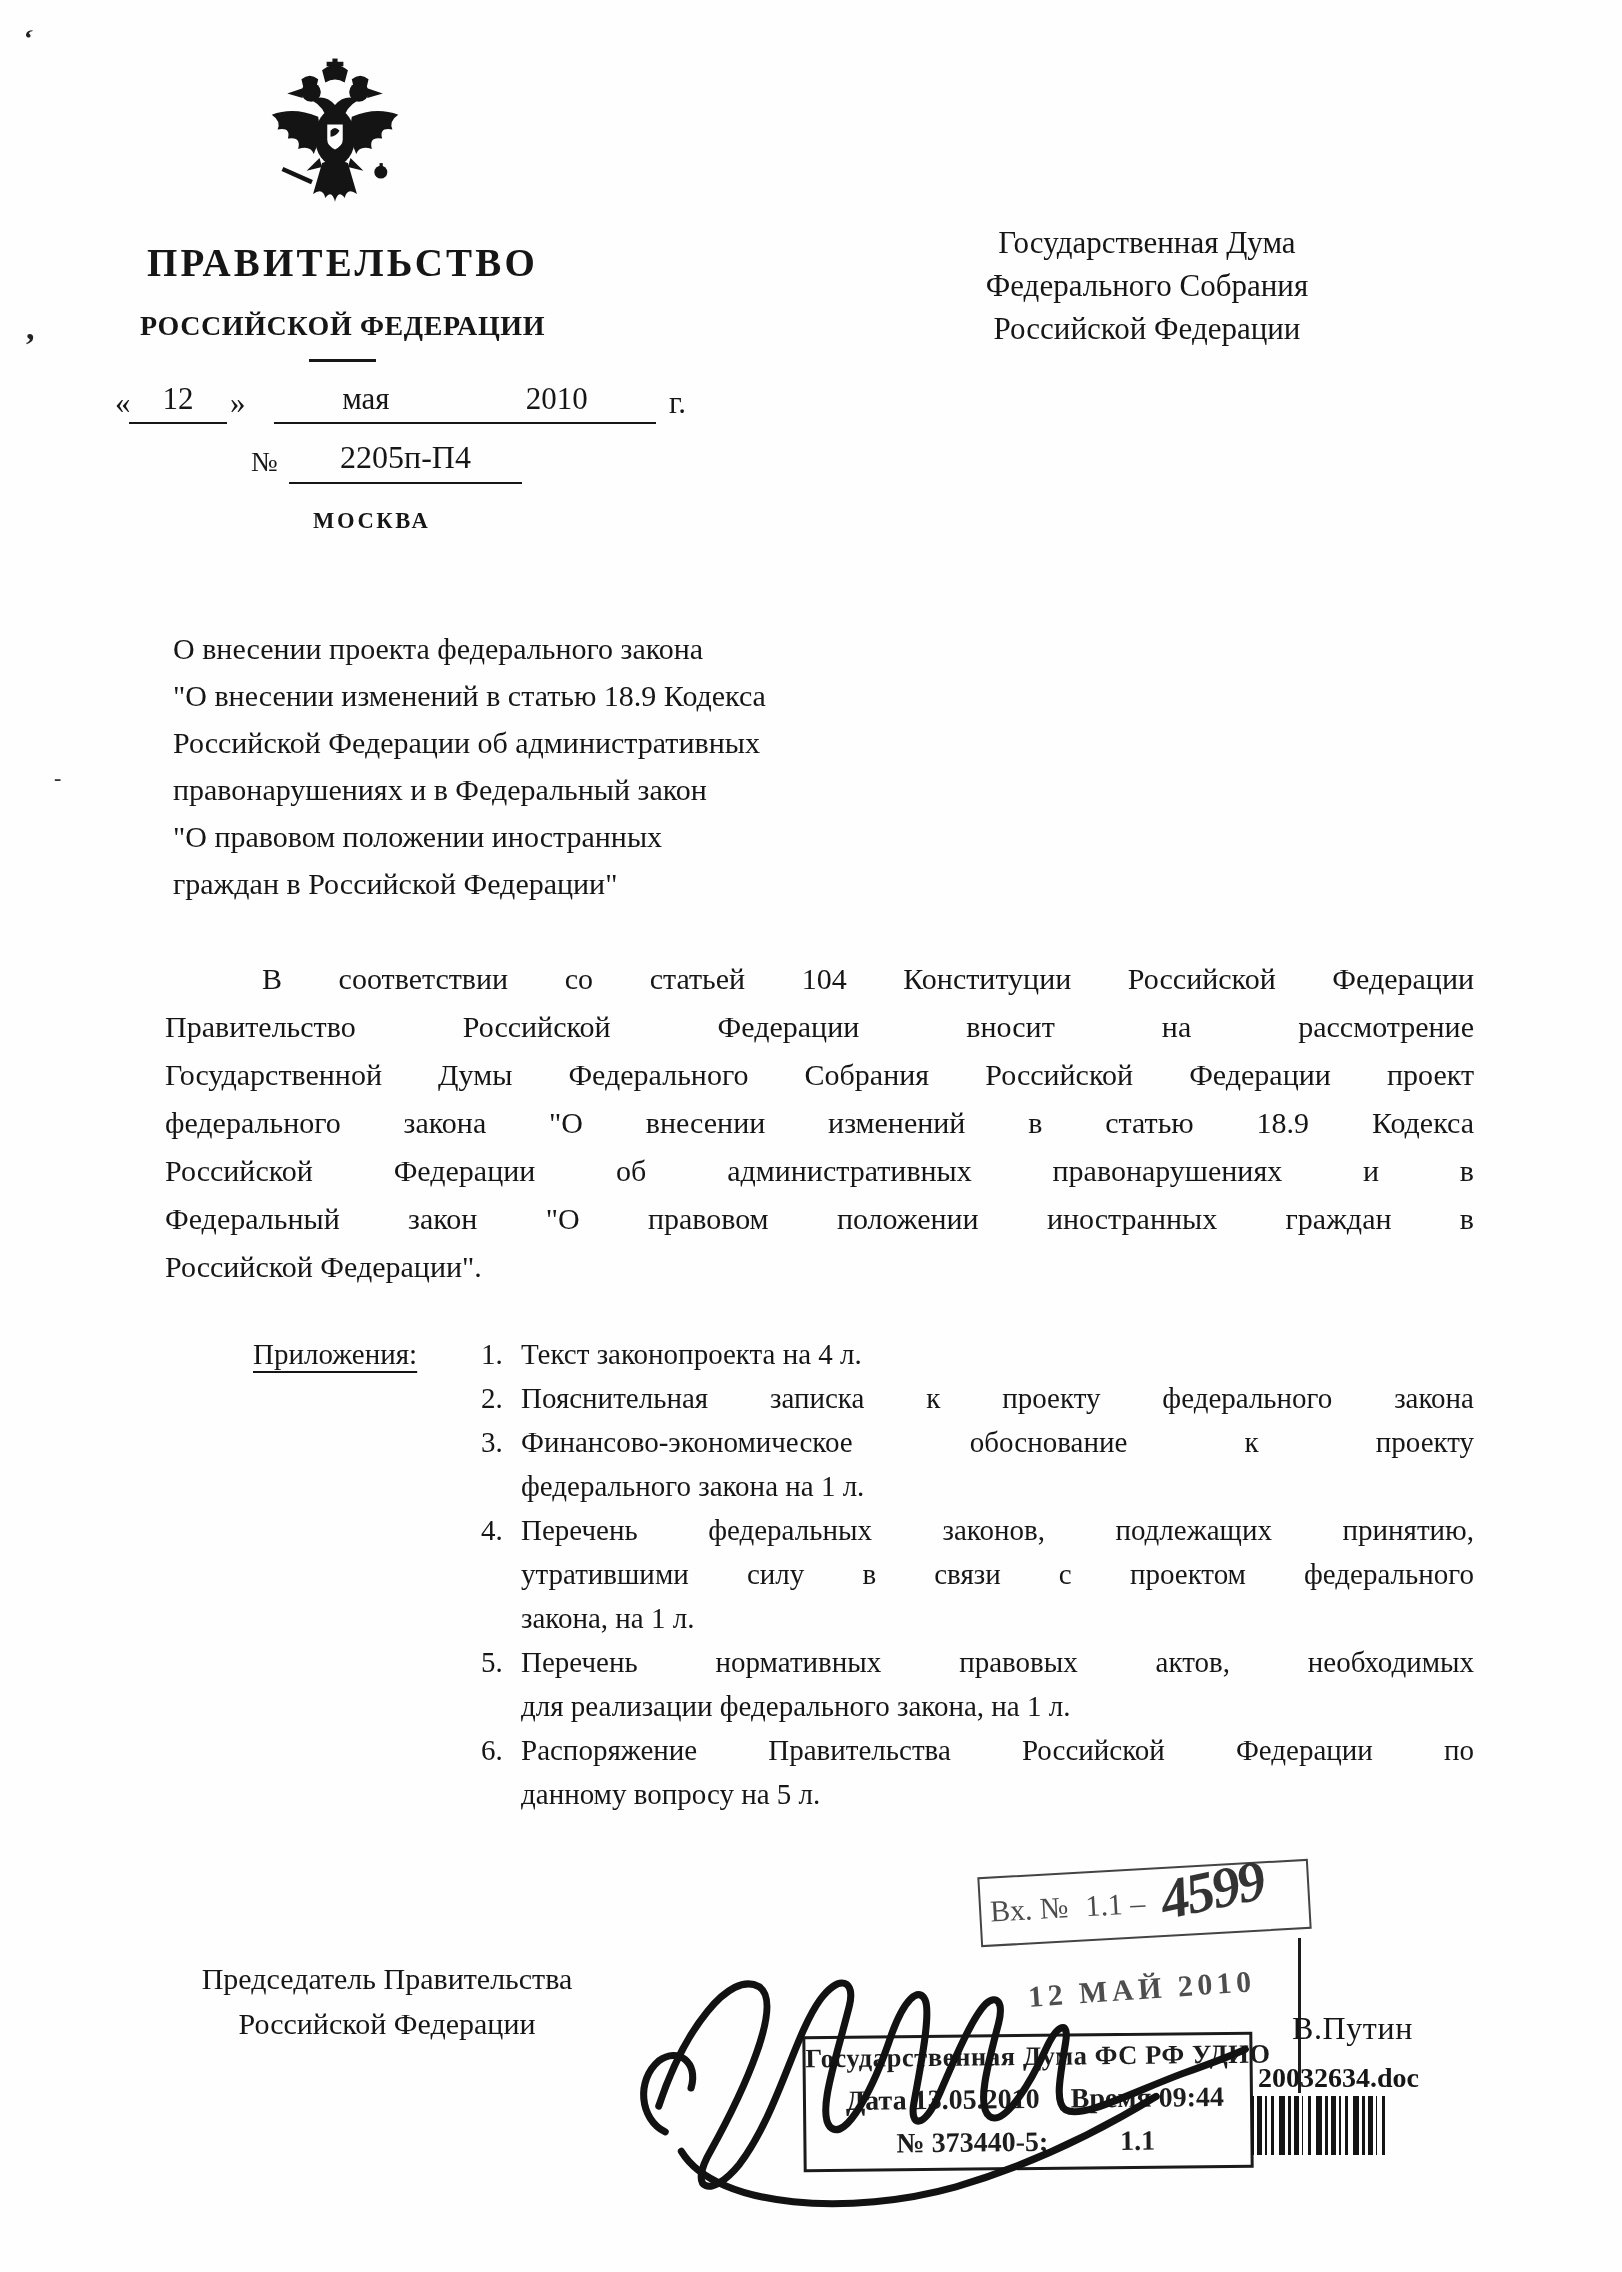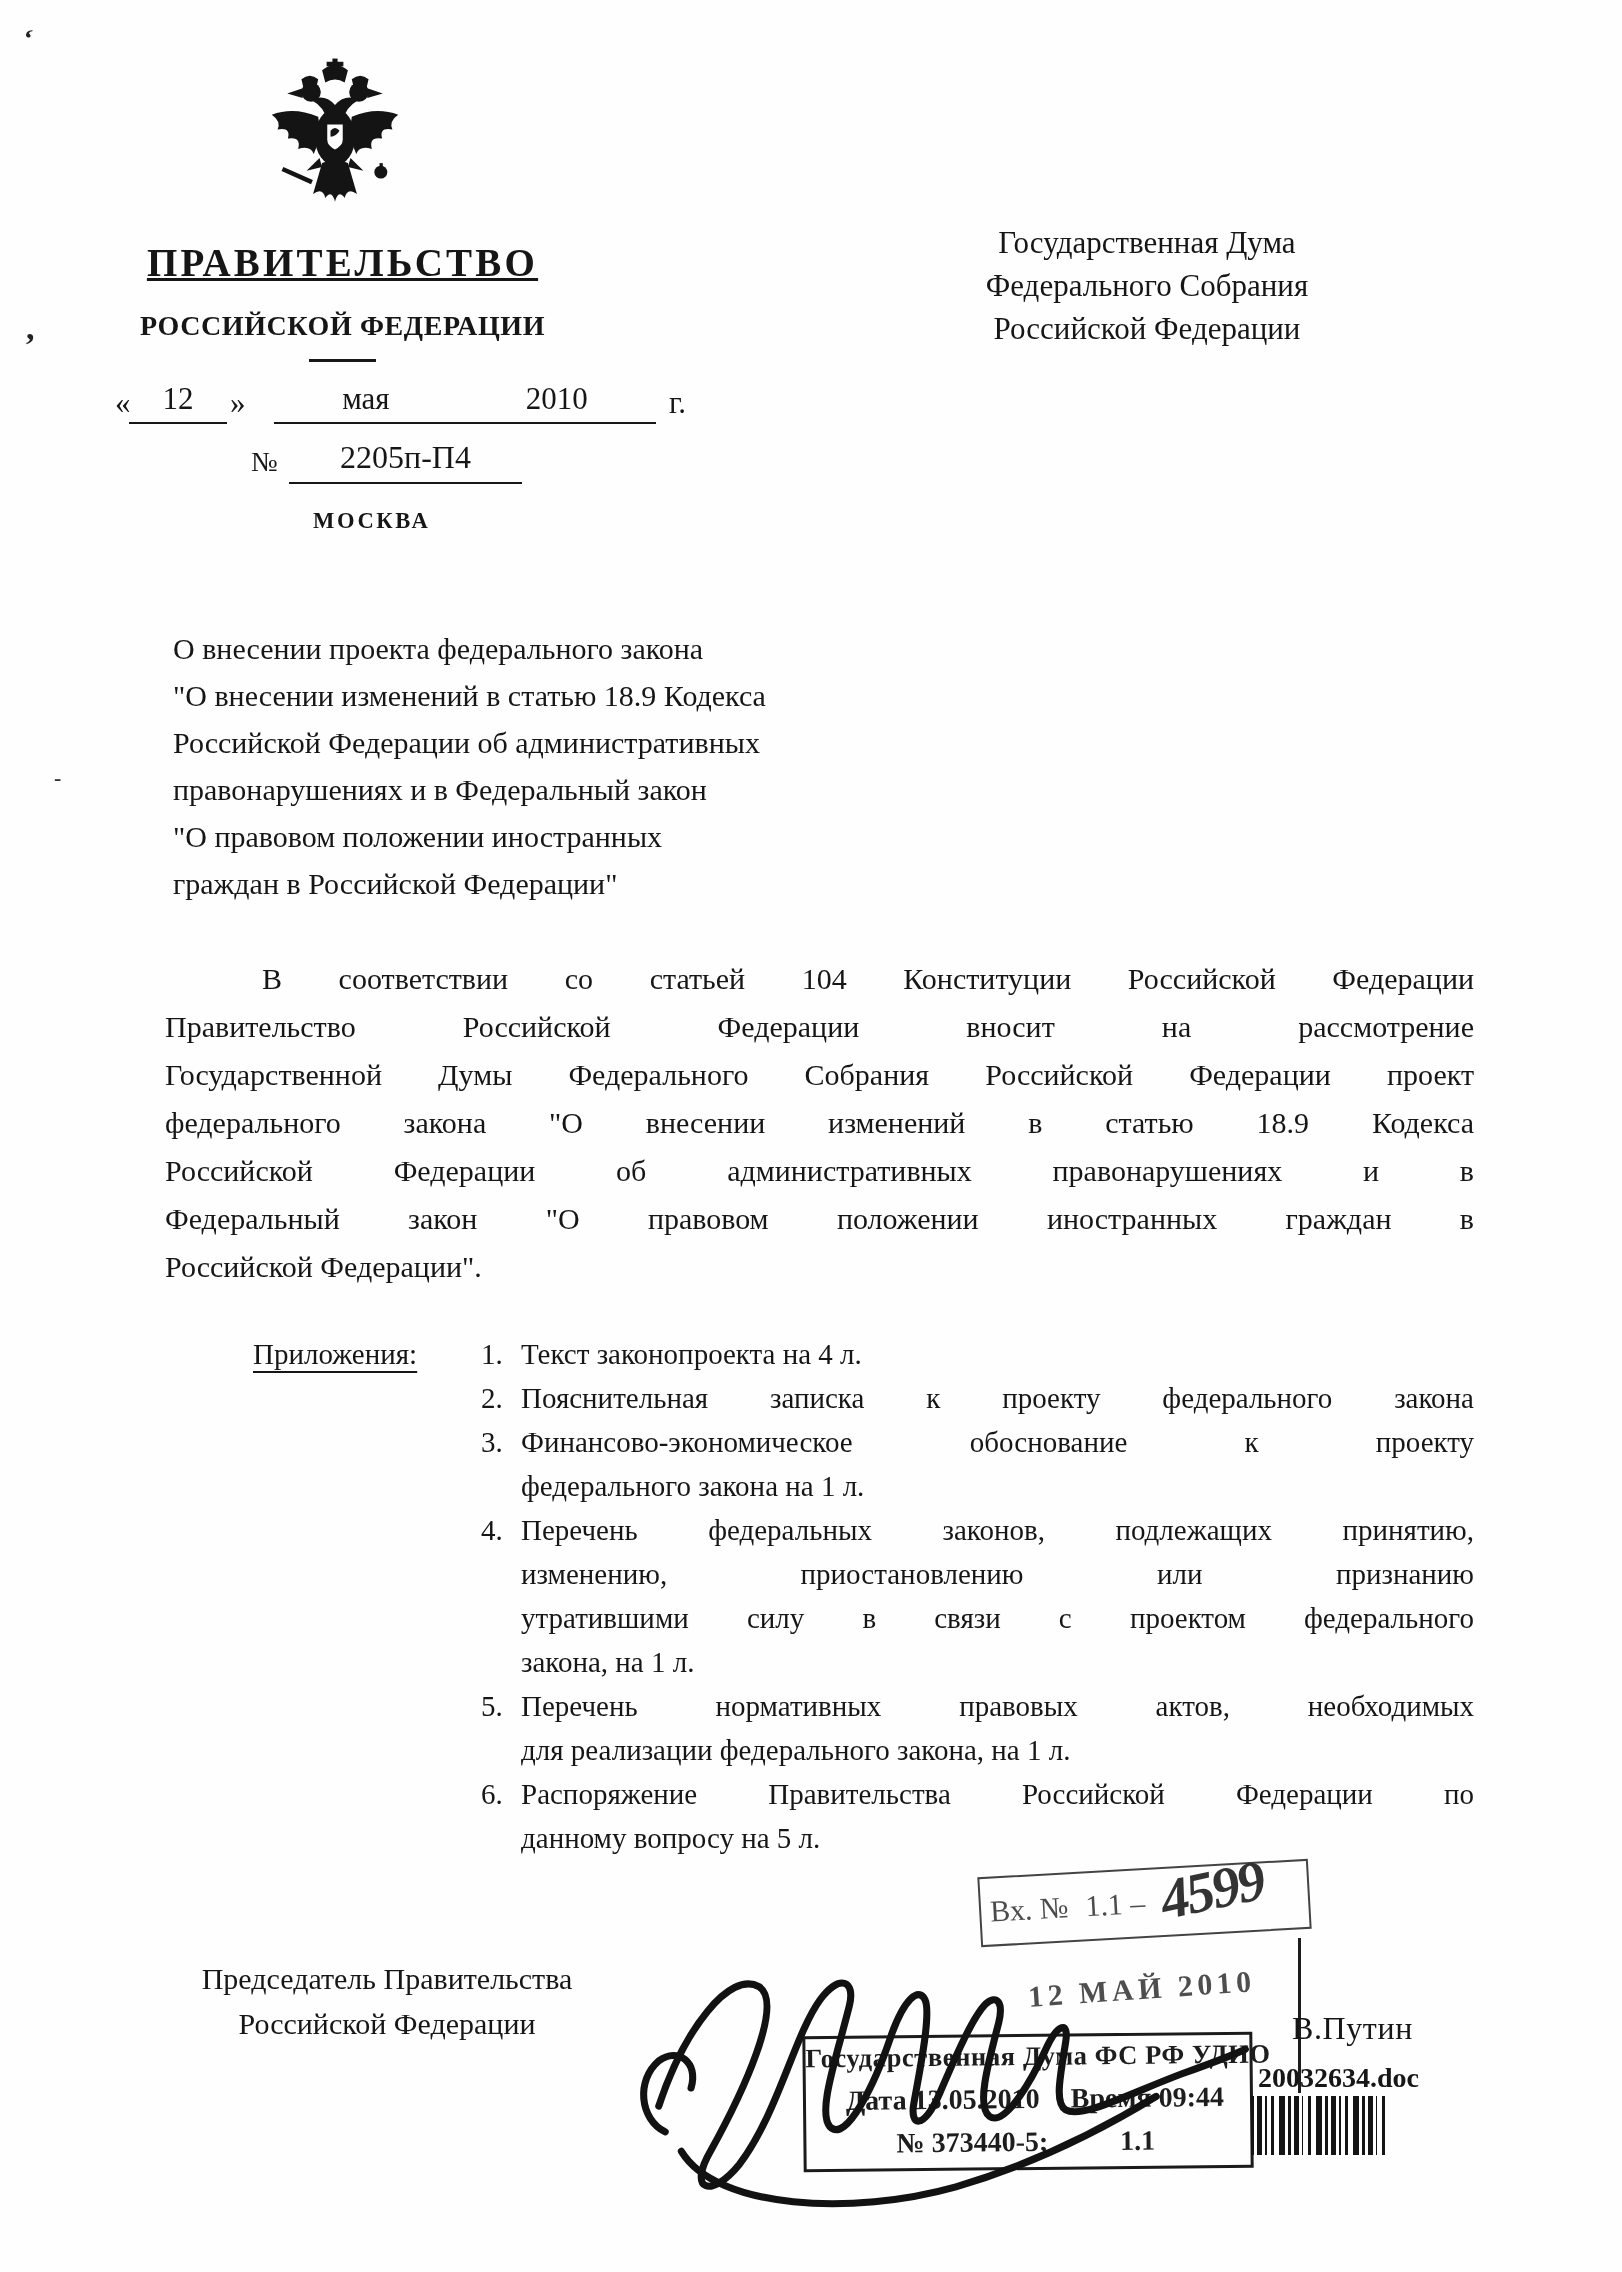--- a/index.html
+++ b/index.html
@@ -4,21 +4,21 @@
 <style>
   html,body{margin:0;padding:0;background:#ffffff;}
   .page{position:relative;width:1622px;height:2273px;background:#fefefe;overflow:hidden;
         font-family:"Liberation Serif","DejaVu Serif",serif;color:#161616;}
 
   
   .artifact{position:absolute;color:#222;font-weight:bold;}
 
   
   .sender{position:absolute;left:97px;top:240px;width:491px;text-align:center;}
-  .sender-l1{font-size:39px;font-weight:bold;letter-spacing:3.2px;line-height:45px;text-decoration:underline;}
+  .sender-l1{font-size:39px;font-weight:bold;letter-spacing:3.2px;line-height:45px;}
   .sender-l2{font-size:28px;font-weight:bold;letter-spacing:0.6px;line-height:36px;margin-top:23px;}
   .sender-rule{position:absolute;left:309px;top:359px;width:67px;height:3.2px;background:#171717;}
 
   
   .recipient{position:absolute;left:930px;top:221px;width:434px;text-align:center;
              font-size:31px;line-height:43px;}
 
   
   .date-row{position:absolute;left:0;top:385px;width:775px;height:40px;font-size:31px;}
   .date-row .q{position:absolute;top:0;}
@@ -188,21 +188,20 @@
       <div class="att-num">3.</div>
       <div class="att-lines">
         <div class="line j">Финансово-экономическое обоснование к проекту</div>
         <div class="line">федерального закона на 1 л.</div>
       </div>
     </div>
     <div class="att-item">
       <div class="att-num">4.</div>
       <div class="att-lines">
         <div class="line j">Перечень федеральных законов, подлежащих принятию,</div>
-        <div class="line j">изменению, приостановлению или признанию</div>
         <div class="line j">утратившими силу в связи с проектом федерального</div>
         <div class="line">закона, на 1 л.</div>
       </div>
     </div>
     <div class="att-item">
       <div class="att-num">5.</div>
       <div class="att-lines">
         <div class="line j">Перечень нормативных правовых актов, необходимых</div>
         <div class="line">для реализации федерального закона, на 1 л.</div>
       </div>

